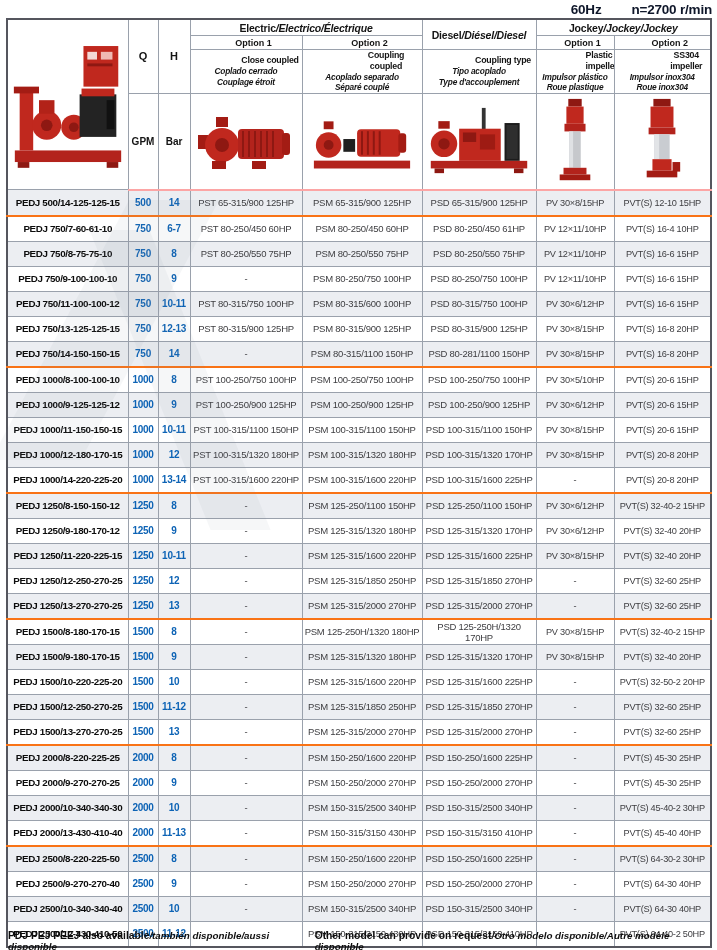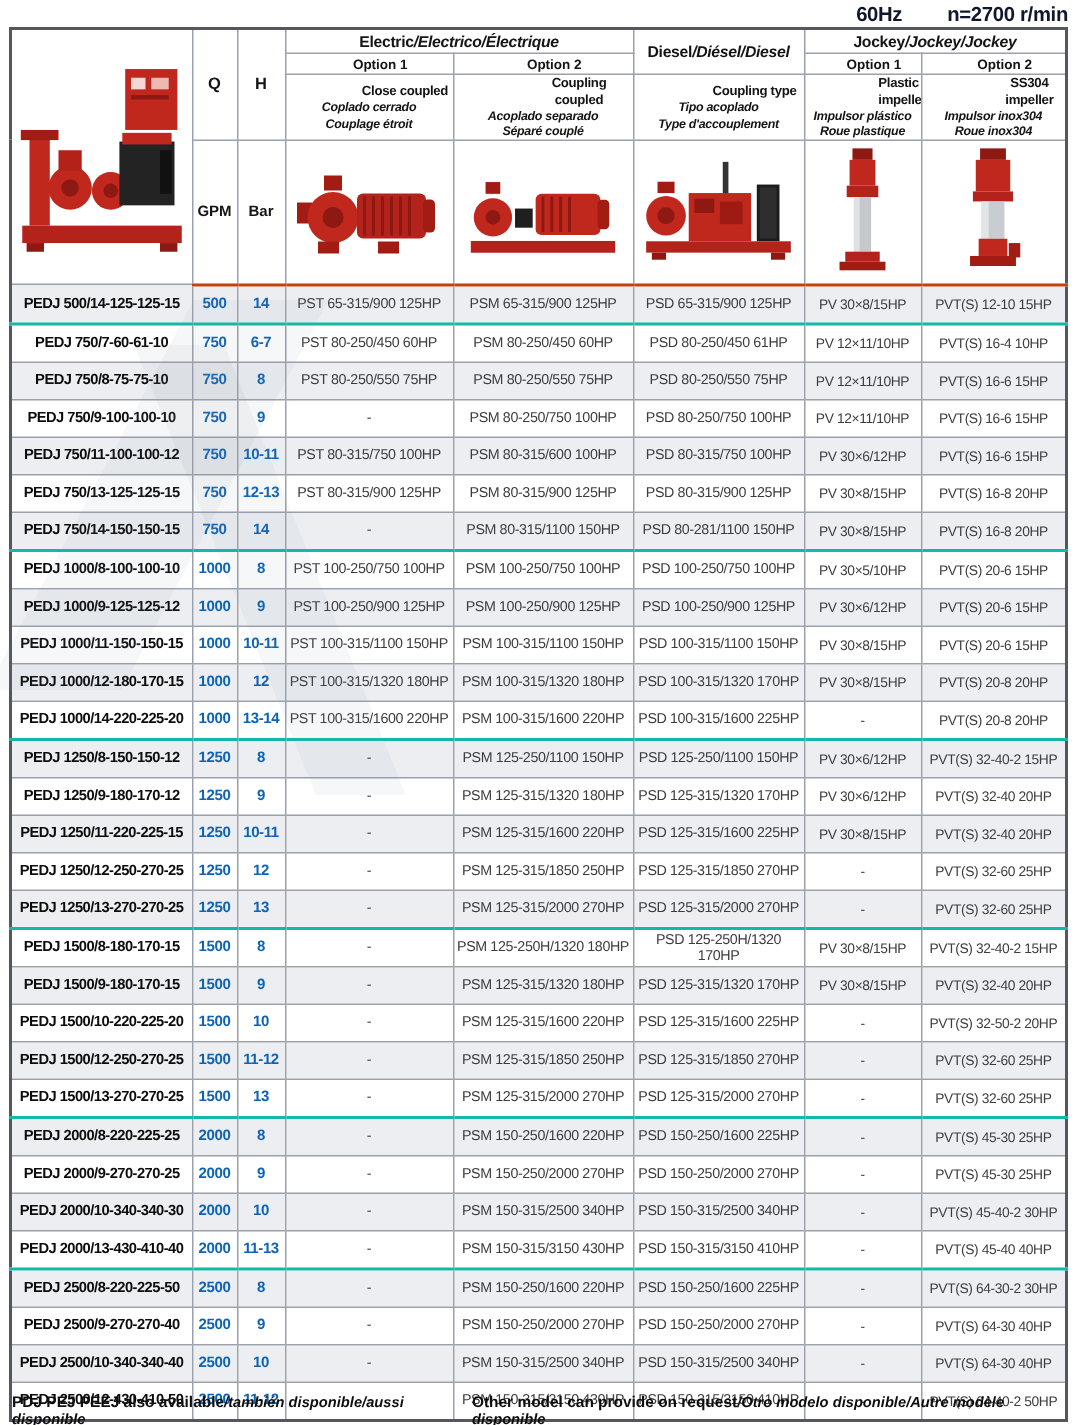--- a/index.html
+++ b/index.html
@@ -30,22 +30,22 @@
   .desc{height:38px;font-size:8.8px;line-height:1.25;letter-spacing:-0.2px;}
   .desc .t{font-weight:bold;display:block;padding-left:48px;}
   .desc .s{font-weight:bold;font-style:italic;white-space:pre-line;display:block;font-size:8.3px;}
   .qh{font-size:11px;font-weight:bold;}
   .unit{font-size:10px;font-weight:bold;height:95px;}
   .imgcell{height:95px;background:#fff;}
   tbody td{height:24px;font-size:9.5px;letter-spacing:-0.25px;color:#3d3d40;background:#fff;}
   tbody tr.shade td{background:#eceef2;}
   tbody td.model{font-weight:bold;color:#0c0c0c;font-size:9.8px;letter-spacing:-0.35px;}
   tbody td.num{font-weight:bold;color:#0d63b5;font-size:10px;}
-  tbody tr.group-start td{border-top:2px solid #14b8a6;}
-  thead tr.imgrow th{border-bottom:2px solid #c2410c;}
+  tbody tr.group-start td{border-top:2px solid #f97316;}
+  thead tr.imgrow th{border-bottom:2px solid #fca5a5;}
   .pv{font-size:9.2px;}
   .pvt{font-size:9.2px;margin-left:31px;}
   .footer{
     position:absolute;top:930px;left:8px;width:705px;display:flex;
     justify-content:space-between;font-size:10.3px;font-weight:bold;color:#0e0e0e;
   }
   .footer .it{font-style:italic;font-size:9.8px;}
   .wm{position:absolute;pointer-events:none;background:rgba(125,135,150,0.07);z-index:5;}
   .wm1{left:60px;top:200px;width:90px;height:260px;transform:skewX(-28deg);}
   .wm2{left:150px;top:230px;width:60px;height:300px;transform:skewX(22deg);}

